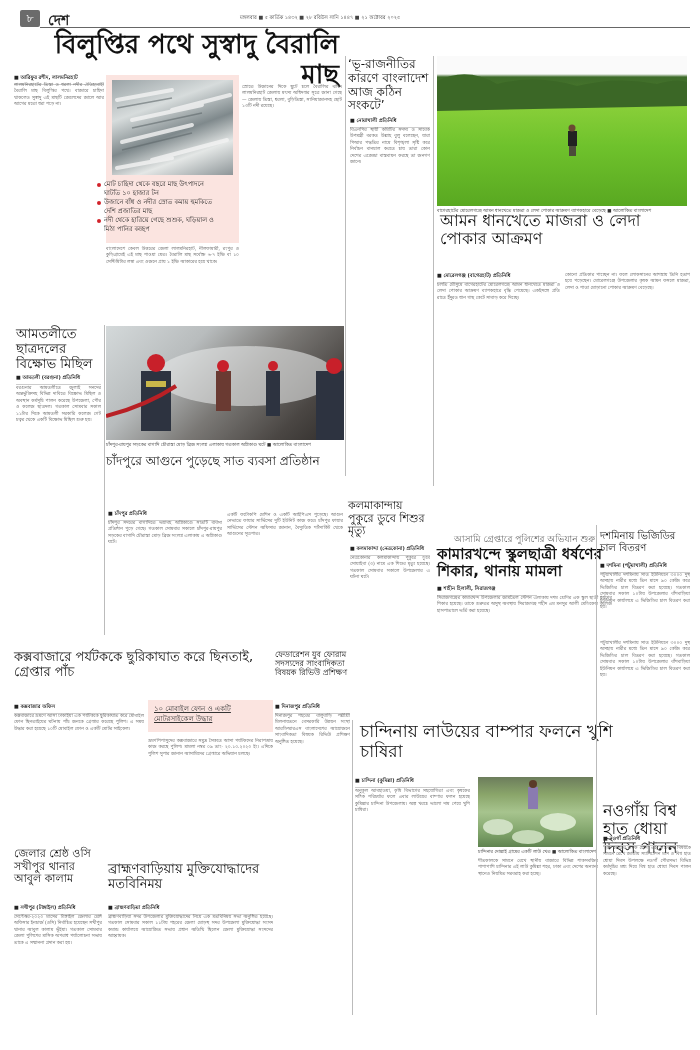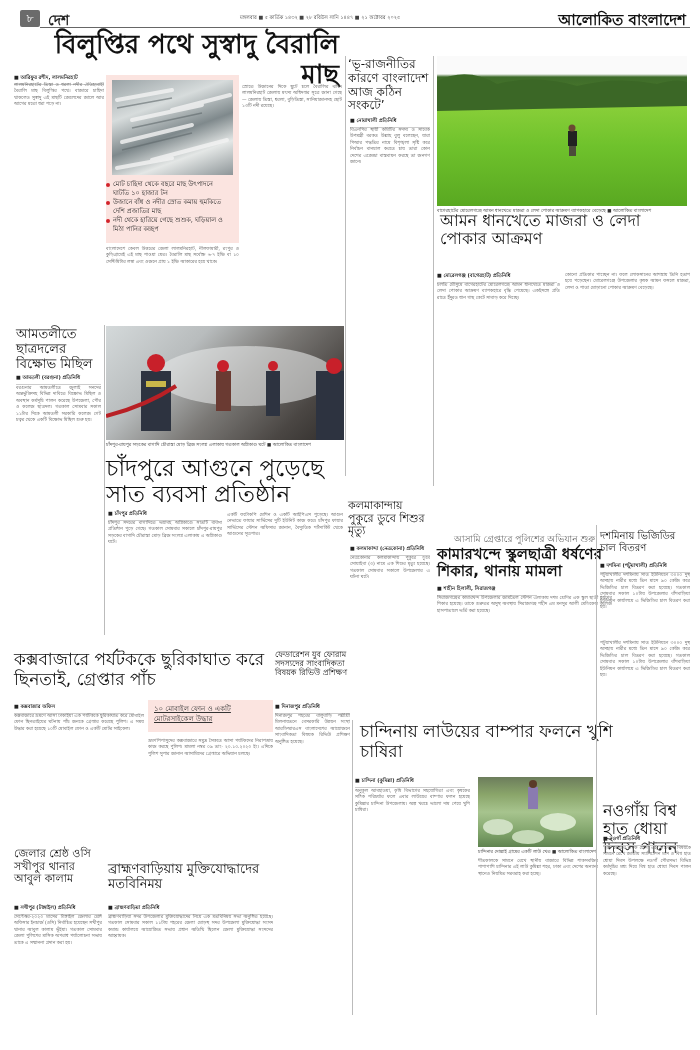--- a/index.html
+++ b/index.html
@@ -24,21 +24,20 @@
   .vline { position: absolute; width: 1px; background: #bbb; }
   .kicker { position: absolute; font-size: 9px; color: #666; text-align: center; }
 </style>
 </head>
 <body>
 
 <div class="abs masthead">
   <div class="page-num">৮</div>
   <div class="section">দেশ</div>
   <div class="dateline">মঙ্গলবার ■ ৫ কার্তিক ১৪৩২ ■ ২৮ রবিউস সানি ১৪৪৭ ■ ২১ অক্টোবর ২০২৫</div>
-  <div class="logo">আলোকিত বাংলাদেশ</div>
   <div class="rule"></div>
 </div>
 
 <div>
   <div class="hl" style="left:14px;top:30px;width:325px;font-size:26px;font-weight:bold;text-align:right;">বিলুপ্তির পথে সুস্বাদু বৈরালি মাছ</div>
   <div class="byline" style="left:14px;top:74px;width:90px;">■ আরিফুর রশীদ, লালমনিরহাট</div>
   <div class="txt" style="left:14px;top:82px;width:90px;height:165px;">লালমনিরহাটের তিস্তা ও ধরলা নদীর ঐতিহ্যবাহী বৈরালি মাছ বিলুপ্তির পথে। বাজারে চাহিদা থাকলেও সুস্বাদু এই মাছটি জেলেদের জালে আর আগের মতো ধরা পড়ে না।</div>
   <div class="pink" style="left:106px;top:75px;width:133px;height:168px;"></div>
   <div class="photo" style="left:112px;top:80px;width:121px;height:95px;background:linear-gradient(160deg,#9aa3a6 0%,#d7dcdc 30%,#7f898c 55%,#e4e7e6 75%,#8d9598 100%);">
     <svg width="121" height="95">
@@ -50,21 +49,21 @@
         <line x1="60" y1="30" x2="118" y2="15"></line>
           <line x1="5" y1="88" x2="60" y2="78"></line>
       </g>
       <g stroke="#5f686b" stroke-width="1.5" opacity="0.6">
         <line x1="5" y1="28" x2="60" y2="18"></line>
           <line x1="20" y1="48" x2="90" y2="33"></line>
         <line x1="10" y1="70" x2="80" y2="53"></line>
       </g>
     </svg>
   </div>
-  <div class="abs" style="left:105px;top:180px;width:125px;">
+  <div class="abs" style="left:96px;top:180px;width:125px;">
     <div class="bullet">মোট চাহিদা থেকে বছরে মাছ উৎপাদনে ঘাটতি ১০ হাজার টন</div>
     <div class="bullet">উজানে বাঁধ ও নদীর স্রোত কমায় হুমকিতে দেশি প্রজাতির মাছ</div>
     <div class="bullet">নদী থেকে হারিয়ে গেছে শুশুক, ঘড়িয়াল ও মিঠা পানির কচ্ছপ</div>
   </div>
   <div class="txt" style="left:106px;top:246px;width:133px;height:72px;">বাংলাদেশে কেবল উত্তরের জেলা লালমনিরহাট, নীলফামারী, রংপুর ও কুড়িগ্রামেই এই মাছ পাওয়া যেত। বৈরালি মাছ সর্বোচ্চ ৬-৭ ইঞ্চি বা ১০ সেন্টিমিটার লম্বা এবং ওজনে প্রায় ১ ইঞ্চি আকারের হয়ে থাকে।</div>
   <div class="txt" style="left:242px;top:84px;width:100px;height:234px;">স্রোতে উজানের দিকে ছুটে চলে বৈরালির ঝাঁক। লালমনিরহাট জেলায় মৎস্য অধিদপ্তর সূত্রে জানা গেছে— জেলায় তিস্তা, ধরলা, বুড়িতিস্তা, সানিয়াজানসহ ছোট ১৩টি নদী রয়েছে।</div>
 </div>
 
 <div>
   <div class="hl" style="left:348px;top:58px;width:82px;font-size:12px;">‘ভূ-রাজনীতির কারণে বাংলাদেশ আজ কঠিন সংকটে’</div>
@@ -104,21 +103,21 @@
       <rect x="110" y="45" width="15" height="40" fill="#6a3a32"></rect>
       <circle cx="117" cy="40" r="6" fill="#c8202a"></circle>
       <rect x="160" y="45" width="14" height="45" fill="#2d3340"></rect>
       <circle cx="167" cy="40" r="5" fill="#c8202a"></circle>
       <rect x="210" y="45" width="28" height="69" fill="#2d3340"></rect>
       <circle cx="228" cy="40" r="8" fill="#c8202a"></circle>
       <path d="M0 90 Q40 80 70 60" stroke="#b82025" stroke-width="4" fill="none"></path>
     </svg>
   </div>
   <div class="caption" style="left:106px;top:442px;width:240px;">চাঁদপুর-রায়পুর সড়কের বাগাদি চৌরাস্তা মোড় ব্রিজ সংলগ্ন এলাকায় গতকাল অগ্নিকাণ্ড ঘটে ■ আলোকিত বাংলাদেশ</div>
-  <div class="hl" style="left:106px;top:455px;width:238px;font-size:23px;">চাঁদপুরে আগুনে পুড়েছে সাত ব্যবসা প্রতিষ্ঠান</div>
+  <div class="hl" style="left:106px;top:455px;width:238px;font-size:12px;">চাঁদপুরে আগুনে পুড়েছে সাত ব্যবসা প্রতিষ্ঠান</div>
   <div class="byline" style="left:108px;top:510px;width:110px;">■ চাঁদপুর প্রতিনিধি</div>
   <div class="txt" style="left:108px;top:520px;width:114px;height:115px;">চাঁদপুর সদরের বাগাদিতে ভয়াবহ অগ্নিকাণ্ডে সাতটি ব্যবসা প্রতিষ্ঠান পুড়ে গেছে। গতকাল সোমবার সকালে চাঁদপুর-রায়পুর সড়কের বাগাদি চৌরাস্তা মোড় ব্রিজ সংলগ্ন এলাকায় এ অগ্নিকাণ্ড ঘটে।</div>
   <div class="txt" style="left:227px;top:512px;width:116px;height:123px;">একটি ফটোকপি মেশিন ও একটি আইপিএস পুড়েছে। আগুন নেভাতে ফায়ার সার্ভিসের দুটি ইউনিট কাজ করে। চাঁদপুর ফায়ার সার্ভিসের স্টেশন অফিসার জানান, বৈদ্যুতিক শর্টসার্কিট থেকে আগুনের সূত্রপাত।</div>
 </div>
 
 <div>
   <div class="hl" style="left:348px;top:500px;width:82px;font-size:11px;">কলমাকান্দায় পুকুরে ডুবে শিশুর মৃত্যু</div>
   <div class="byline" style="left:350px;top:545px;width:80px;">■ কলমাকান্দা (নেত্রকোনা) প্রতিনিধি</div>
   <div class="txt" style="left:350px;top:555px;width:80px;height:80px;">নেত্রকোনার কলমাকান্দায় পুকুরে ডুবে সোয়াইবা (৩) নামে এক শিশুর মৃত্যু হয়েছে। গতকাল সোমবার সকালে উপজেলার এ ঘটনা ঘটে।</div>
 </div>
@@ -130,21 +129,21 @@
   <div class="txt" style="left:437px;top:595px;width:175px;height:40px;">সিরাজগঞ্জের কামারখন্দ উপজেলার জামতৈল স্টেশন এলাকায় দশম শ্রেণির এক স্কুল ছাত্রী ধর্ষণের শিকার হয়েছে। তাকে গুরুতর অসুস্থ অবস্থায় সিরাজগঞ্জ শহীদ এম মনসুর আলী মেডিকেল কলেজ হাসপাতালে ভর্তি করা হয়েছে।</div>
 </div>
 
 <div>
   <div class="hl" style="left:600px;top:530px;width:90px;font-size:10px;">দশমিনায় ভিজিডির চাল বিতরণ</div>
   <div class="byline" style="left:600px;top:562px;width:90px;">■ দশমিনা (পটুয়াখালী) প্রতিনিধি</div>
   <div class="txt" style="left:600px;top:572px;width:90px;height:65px;">পটুয়াখালীর দশমিনায় সাত ইউনিয়নে ৩০০০ দুস্থ অসহায় নারীর মধ্যে তিন মাসে ৯০ কেজি করে ভিজিডির চাল বিতরণ করা হয়েছে। গতকাল সোমবার সকাল ১০টায় উপজেলার বাঁশবাড়িয়া ইউনিয়ন কার্যালয়ে এ ভিজিডির চাল বিতরণ করা হয়।</div>
 </div>
 
 <div>
-  <div class="hl" style="left:14px;top:650px;width:260px;font-size:17px;">কক্সবাজারে পর্যটককে ছুরিকাঘাত করে ছিনতাই, গ্রেপ্তার পাঁচ</div>
+  <div class="hl" style="left:14px;top:650px;width:260px;font-size:13px;">কক্সবাজারে পর্যটককে ছুরিকাঘাত করে ছিনতাই, গ্রেপ্তার পাঁচ</div>
   <div class="byline" style="left:14px;top:703px;width:120px;">■ কক্সবাজার অফিস</div>
   <div class="txt" style="left:14px;top:713px;width:130px;height:140px;">কক্সবাজারে ভ্রমণে আসা ঢাকাইয়া এক পর্যটককে ছুরিকাঘাত করে মোবাইল ফোন ছিনতাইয়ের ঘটনায় পাঁচ জনকে গ্রেপ্তার করেছে পুলিশ। এ সময় উদ্ধার করা হয়েছে ১০টি মোবাইল ফোন ও একটি মোটর সাইকেল।</div>
   <div class="pink" style="left:148px;top:700px;width:125px;height:32px;"></div>
   <div class="abs" style="left:154px;top:704px;width:115px;font-size:7px;line-height:10px;color:#333;text-decoration:underline;">১০ মোবাইল ফোন ও একটি মোটরসাইকেল উদ্ধার</div>
   <div class="txt" style="left:148px;top:738px;width:125px;height:115px;">ভ্রমণপিপাসুদের কক্সবাজারে সমুদ্র সৈকতে আসা পর্যটকদের নিরাপত্তায় কাজ করছে পুলিশ। মামলা নম্বর ০৯ তাং- ২০.১০.২০২৫ ইং। এদিকে পুলিশ সুপার জানান আসামিদের গ্রেপ্তারে অভিযান চলছে।</div>
 </div>
 
 <div>
   <div class="hl" style="left:275px;top:650px;width:75px;font-size:8px;">ফেডারেশন যুব ফোরাম সদস্যদের সাংবাদিকতা বিষয়ক রিভিউ প্রশিক্ষণ</div>
   <div class="byline" style="left:275px;top:703px;width:75px;">■ দিনাজপুর প্রতিনিধি</div>

